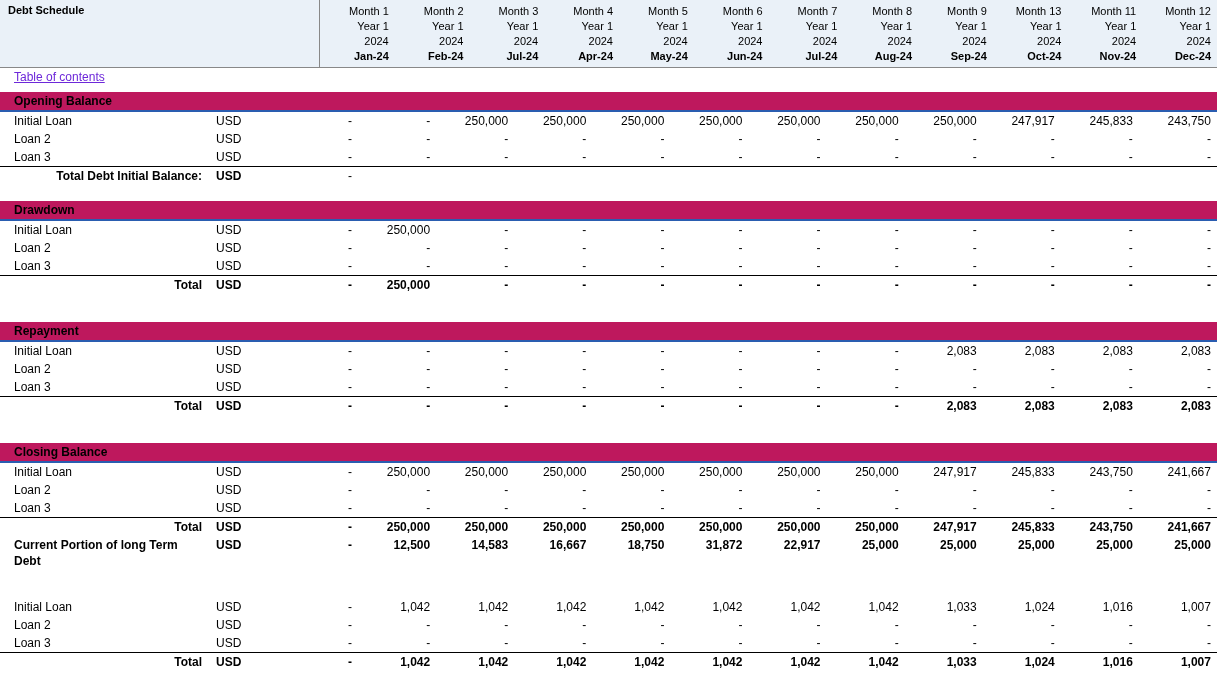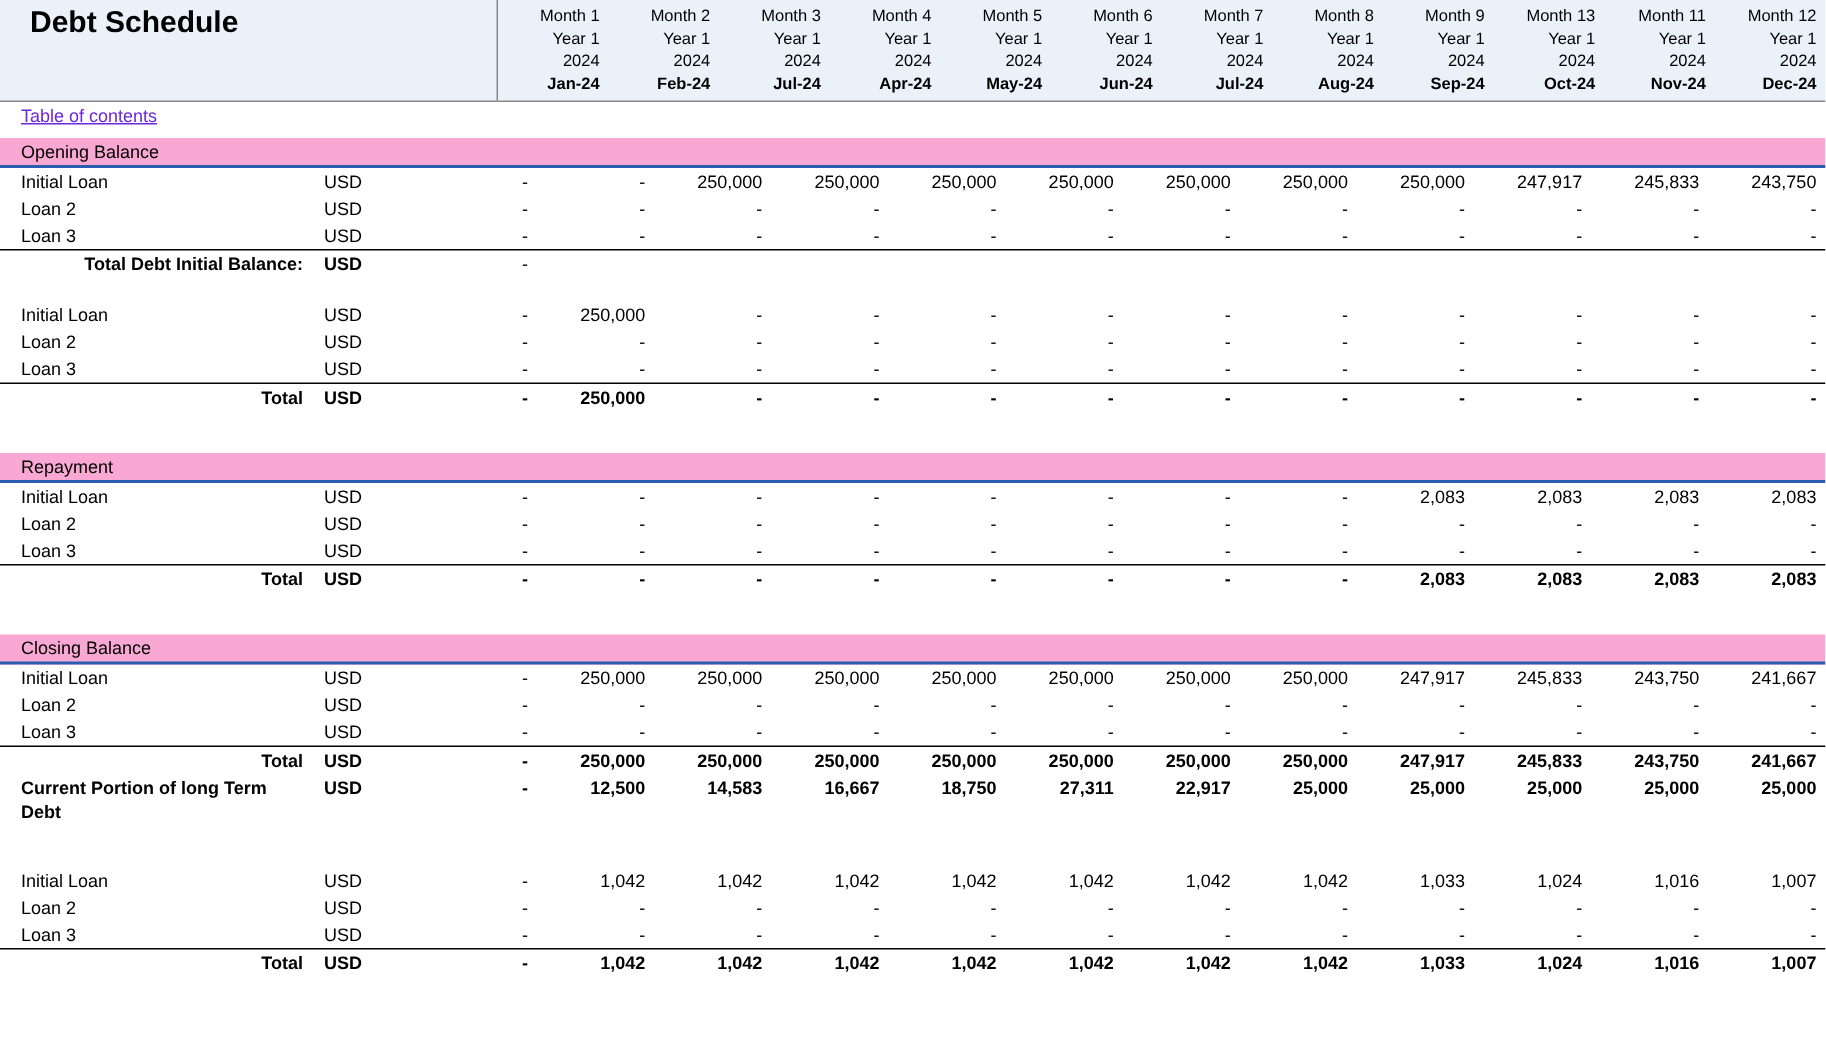--- a/index.html
+++ b/index.html
@@ -13,26 +13,25 @@
   }
   .sheet { width: 1217px; }
   .header {
     background: #eaf1f8;
     display: flex;
     border-bottom: 1px solid #888;
   }
   .header-left {
     width: 320px;
     padding: 4px 8px;
-    font-size: 20px;
+    font-size: 11px;
     font-weight: bold;
     border-right: 1px solid #888;
     display: flex;
     align-items: flex-start;
-    margin-left: 12px;
   }
   .header-cols {
     flex: 1;
     display: flex;
   }
   .header-col {
     flex: 1;
     text-align: right;
     padding: 4px 6px;
     font-size: 11px;
@@ -42,23 +41,23 @@
   .toc {
     padding: 2px 8px 8px 14px;
   }
   .toc a {
     color: #6d28d9;
     text-decoration: underline;
     cursor: pointer;
   }
 
   .section-title {
-    background: #f9a8d4;
+    background: #be185d;
     border-bottom: 2px solid #2a5db0;
-    font-weight: normal;
+    font-weight: bold;
     padding: 2px 8px 2px 14px;
   }
   .row {
     display: flex;
     line-height: 16px;
   }
   .label {
     width: 210px;
     padding: 1px 4px 1px 14px;
   }
@@ -240,20 +239,21 @@
           <div class="cell"></div>
           <div class="cell"></div>
           <div class="cell"></div>
           <div class="cell"></div>
           <div class="cell"></div>
           <div class="cell"></div>
           <div class="cell"></div>
         </div>
       </div>
       <div class="spacer"></div>
+      <div class="section-title">Drawdown</div>
       <div class="row">
         <div class="label">Initial Loan</div>
         <div class="unit">USD</div>
         <div class="cells">
           <div class="cell">-</div>
           <div class="cell">250,000</div>
           <div class="cell">-</div>
           <div class="cell">-</div>
           <div class="cell">-</div>
           <div class="cell">-</div>
@@ -469,21 +469,21 @@
       </div>
       <div class="row bold">
         <div class="label">Current Portion of long Term Debt</div>
         <div class="unit">USD</div>
         <div class="cells">
           <div class="cell">-</div>
           <div class="cell">12,500</div>
           <div class="cell">14,583</div>
           <div class="cell">16,667</div>
           <div class="cell">18,750</div>
-          <div class="cell">27,311</div>
+          <div class="cell">31,872</div>
           <div class="cell">22,917</div>
           <div class="cell">25,000</div>
           <div class="cell">25,000</div>
           <div class="cell">25,000</div>
           <div class="cell">25,000</div>
           <div class="cell">25,000</div>
         </div>
       </div>
       <div class="spacer-big"></div>
       <div class="row">

